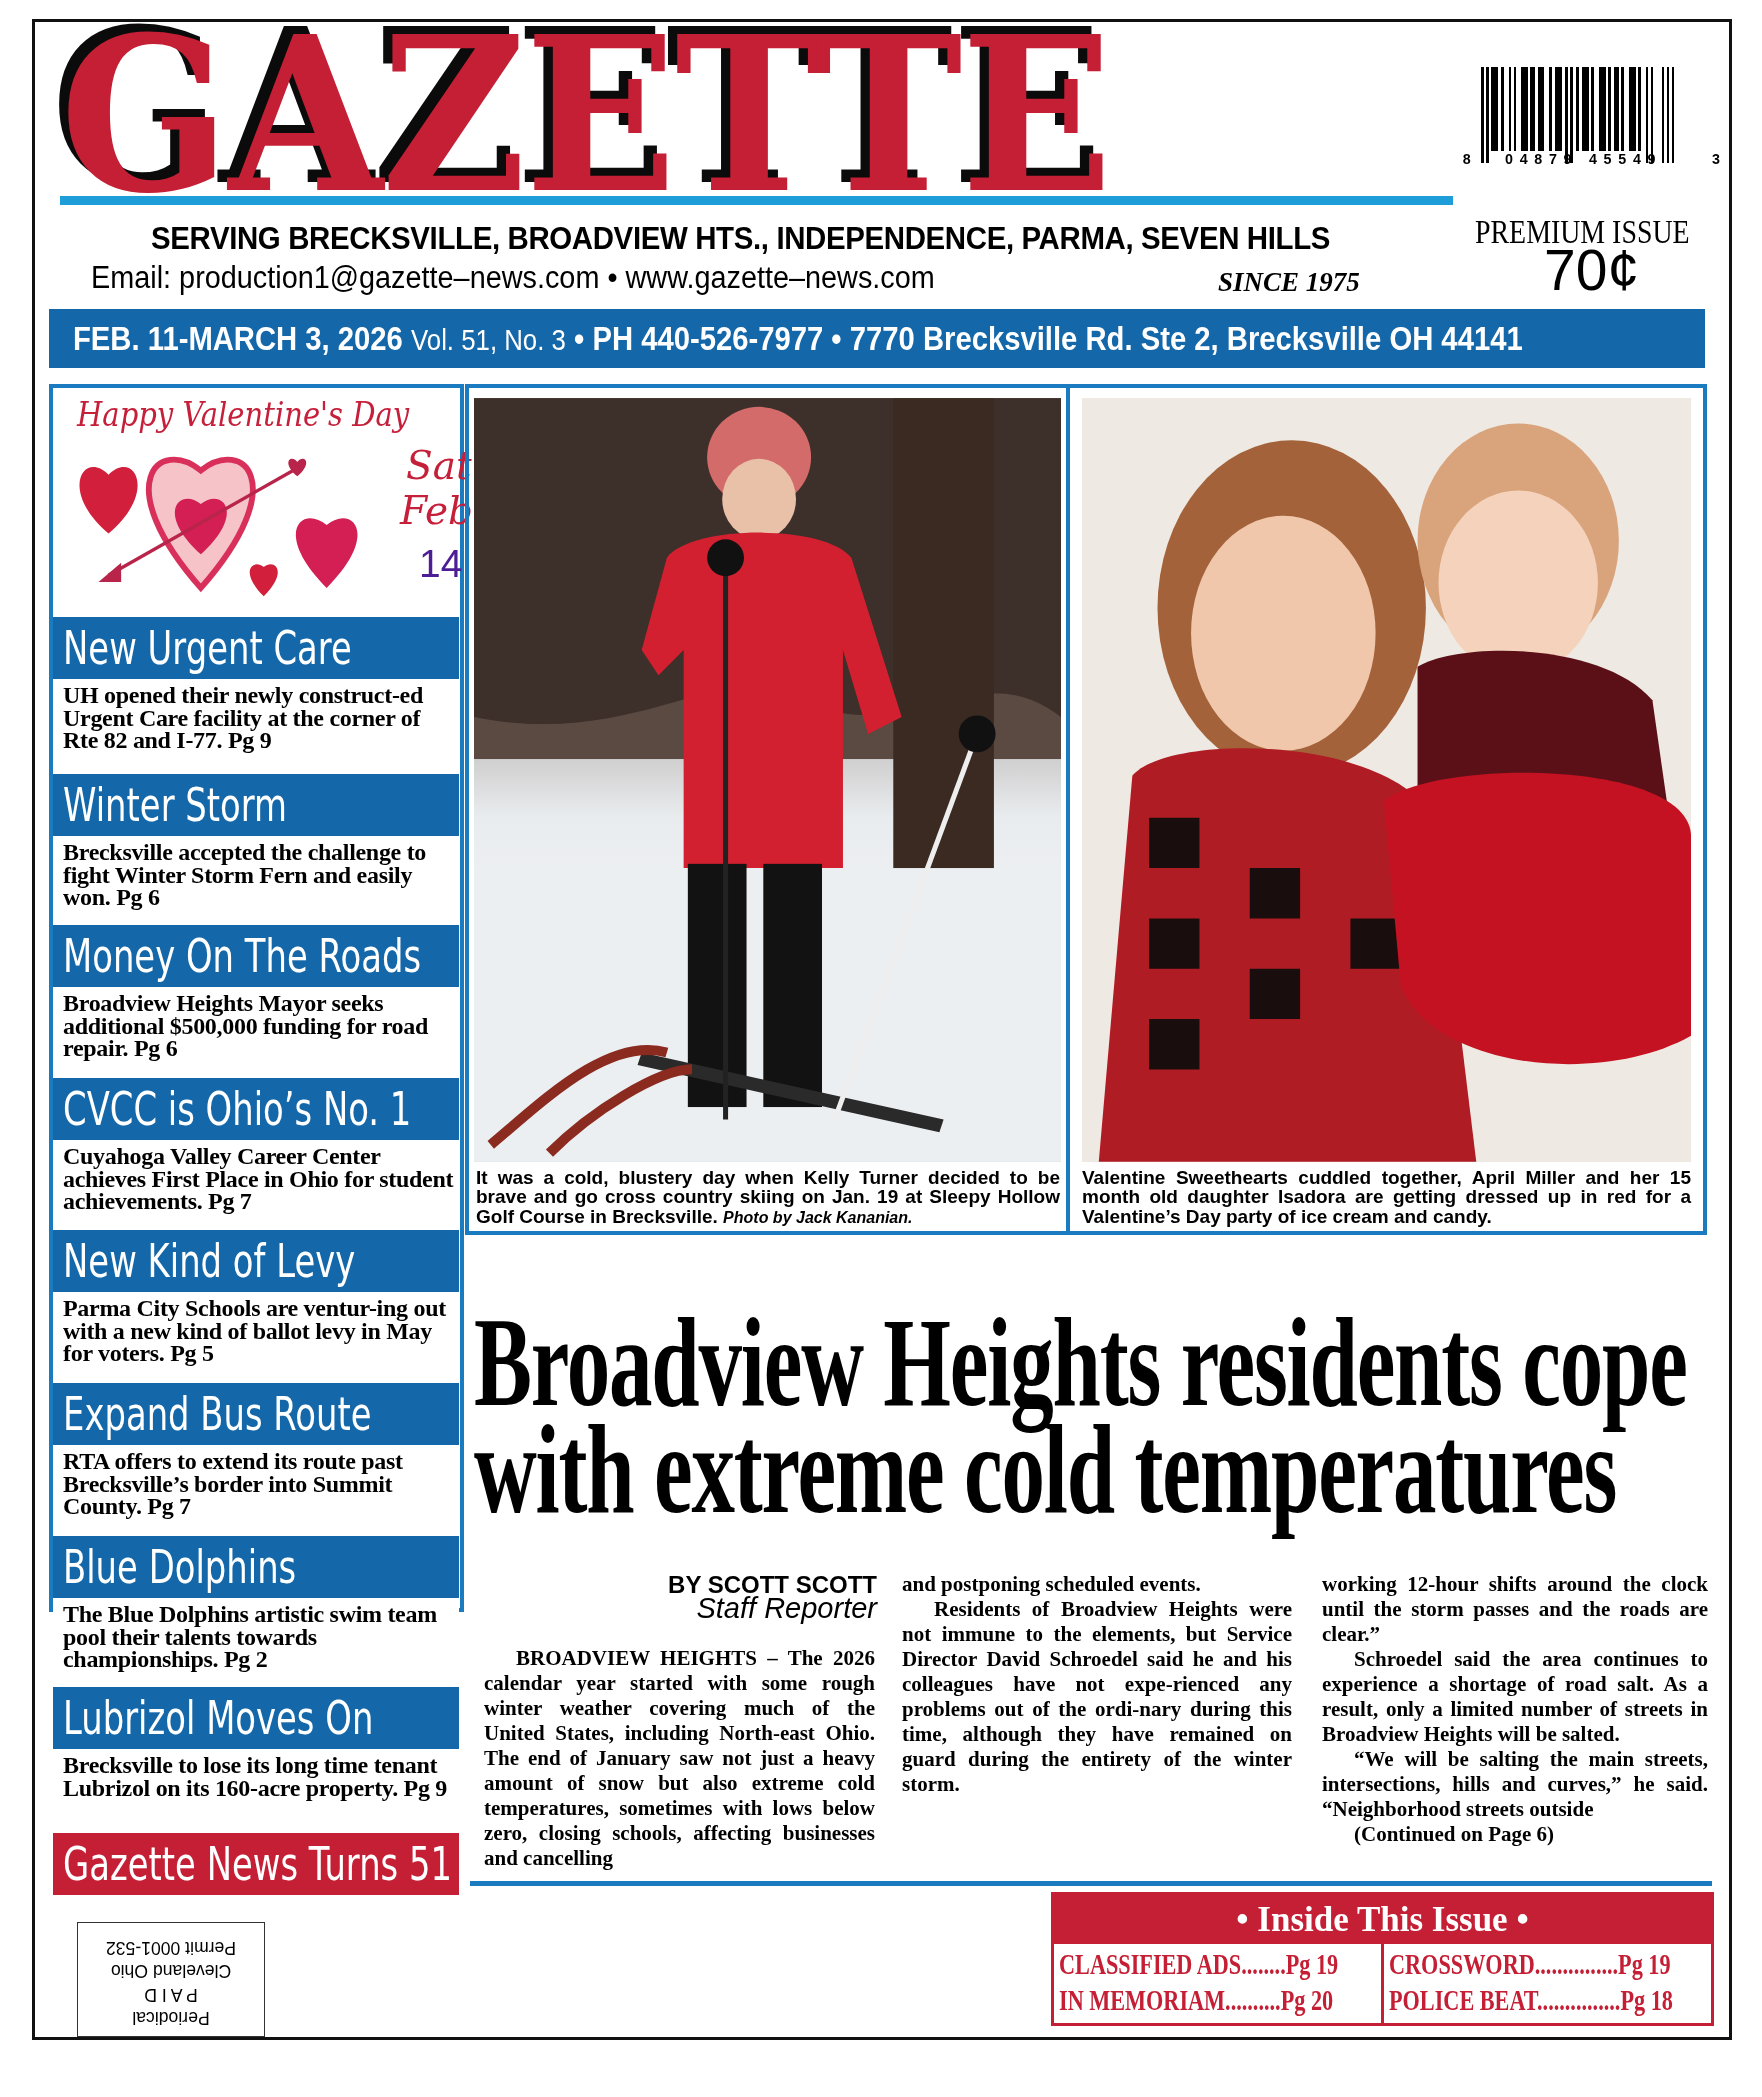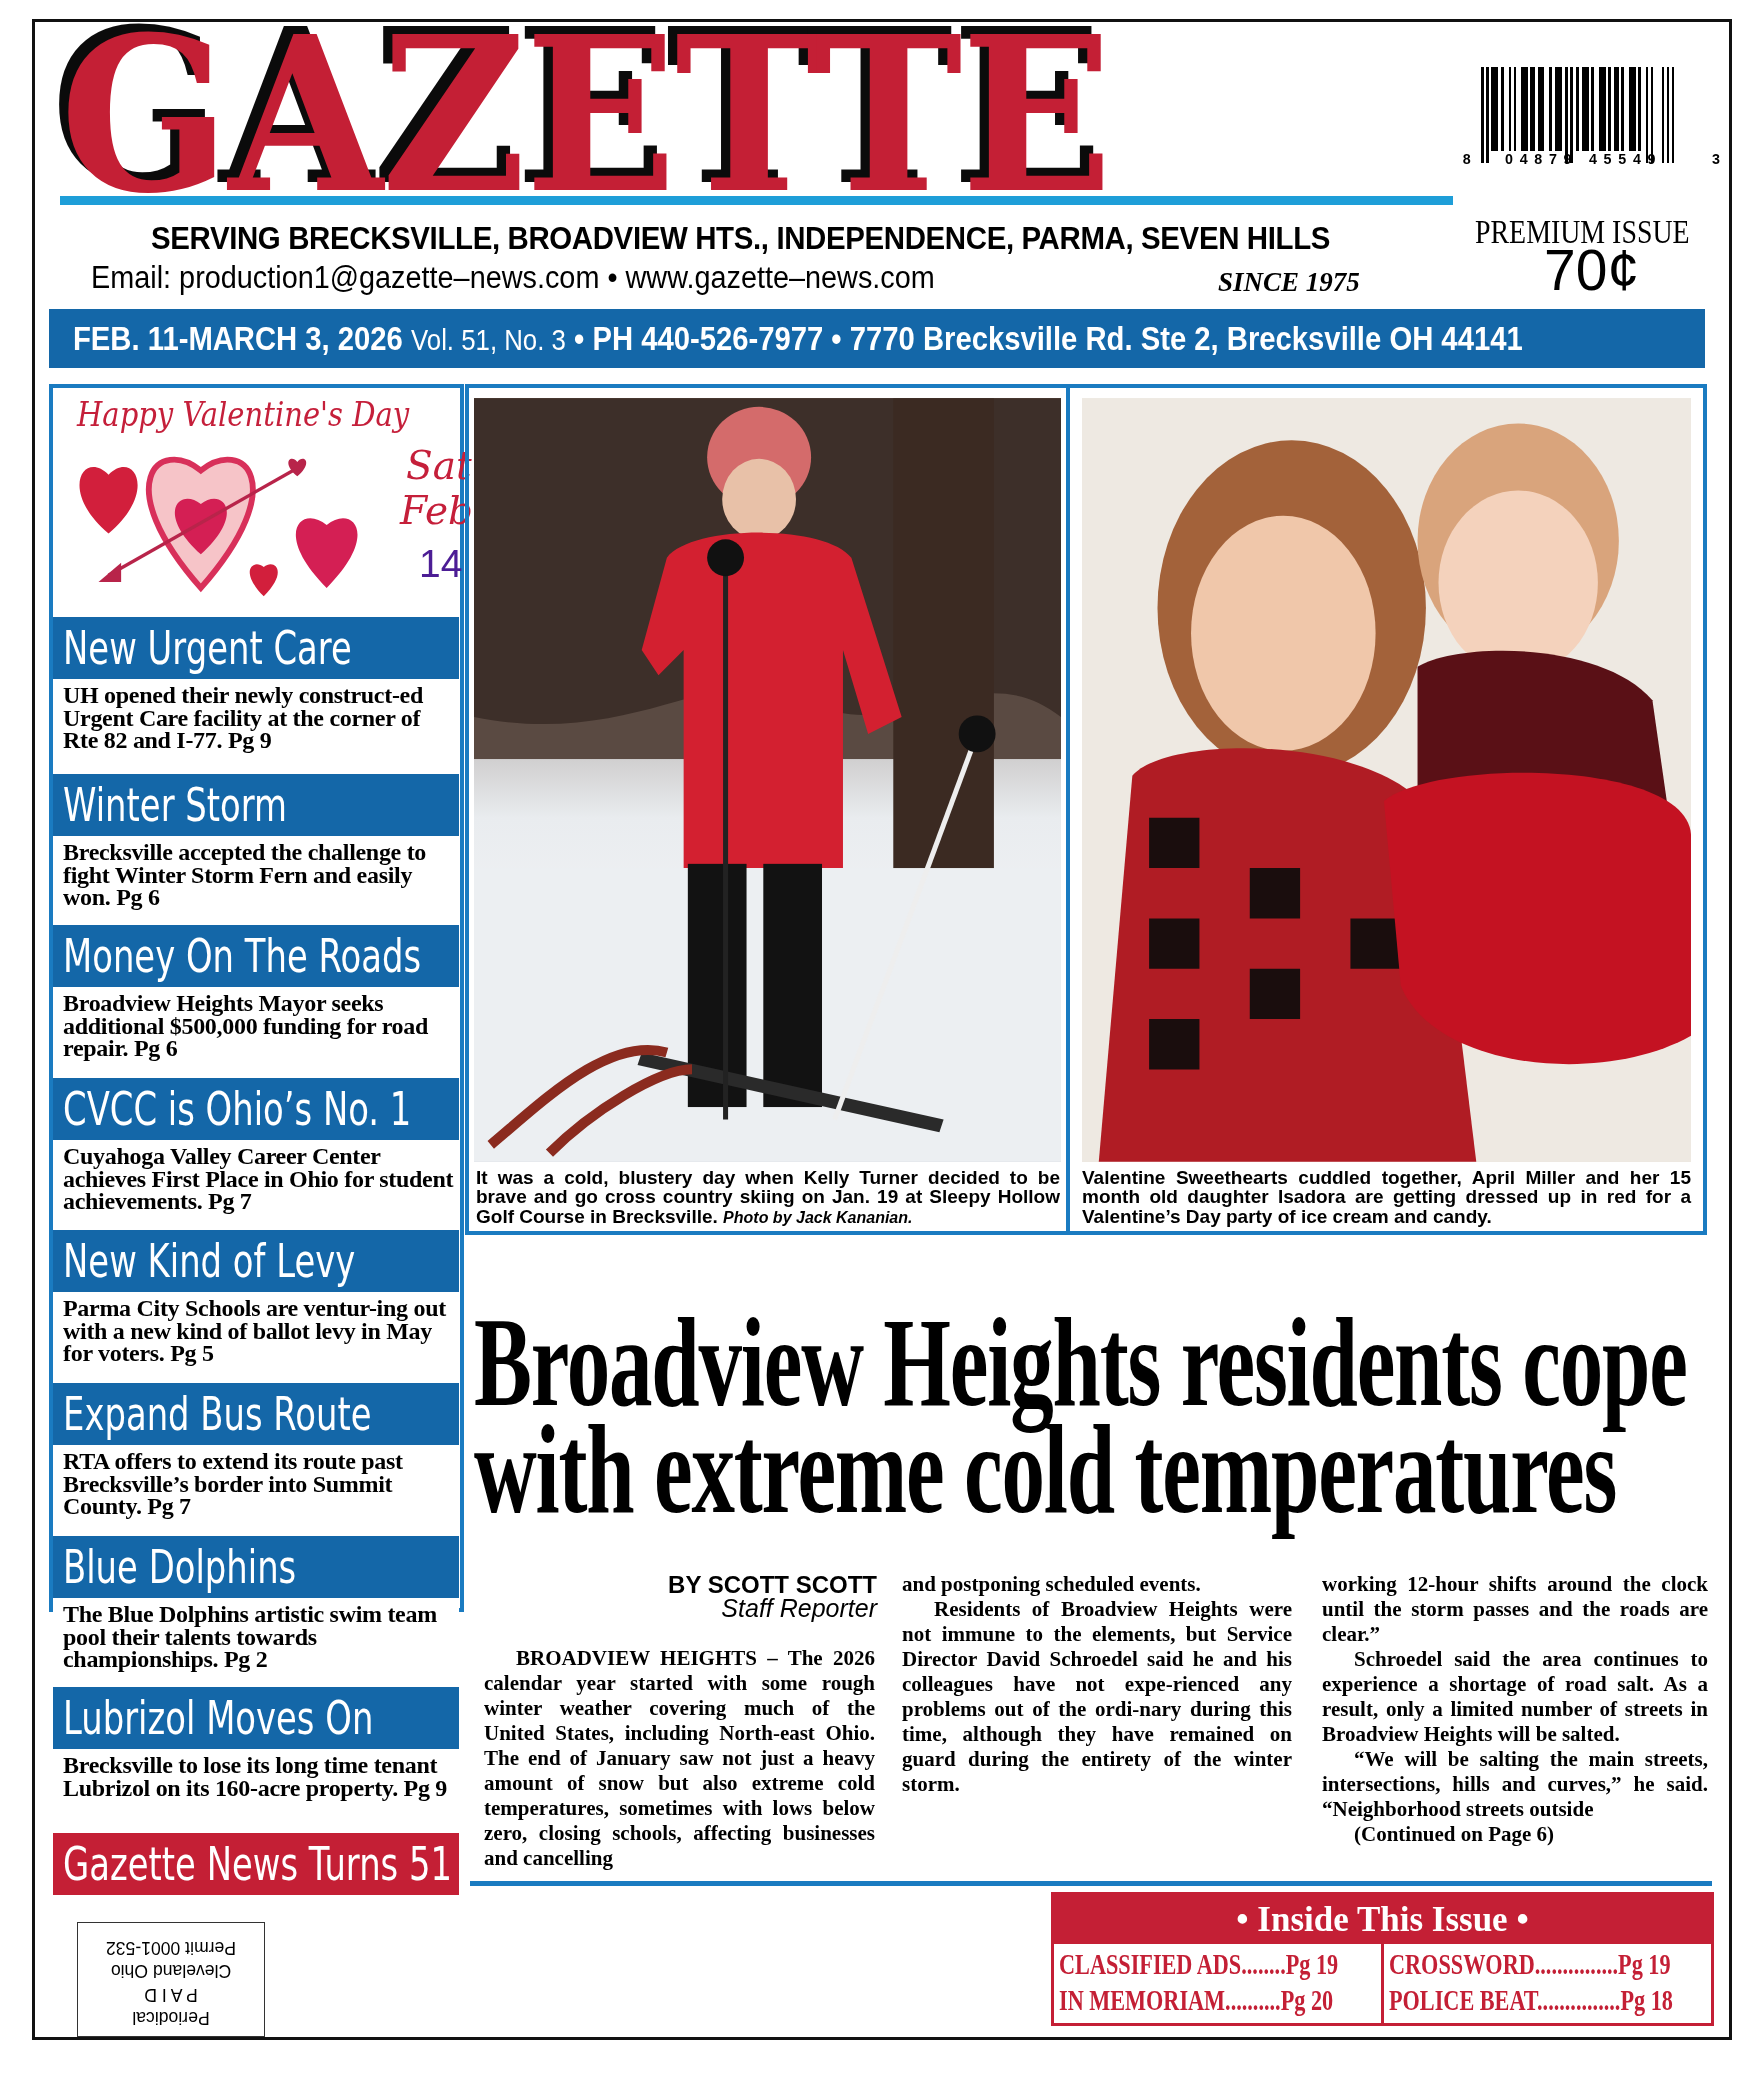--- a/index.html
+++ b/index.html
@@ -92,21 +92,21 @@
   
   .headline {
     position: absolute; left: 474px; top: 1309px; width: 1779px;
     font-family: "Liberation Serif", serif; font-weight: bold; font-size: 126px; line-height: 107px;
     transform: scaleX(0.69); transform-origin: left top; letter-spacing: -1.7px;
   }
 
   
   .byline { position: absolute; left: 537px; top: 1572px; width: 340px; text-align: right; font-family: "Liberation Sans", sans-serif; }
   .byline .name { font-weight: bold; font-size: 24px; line-height: 25px; }
-  .byline .role { font-style: italic; font-size: 25px; line-height: 23.5px; }
+  .byline .role { font-style: italic; font-size: 29px; line-height: 23.5px; }
   .col { position: absolute; font-family: "Liberation Serif", serif; font-weight: bold; font-size: 21px; line-height: 25px; text-align: justify; }
   .col p { text-indent: 32px; }
   .col p.noindent { text-indent: 0; }
   .col1 { left: 484px; top: 1646px; width: 391px; }
   .col2 { left: 902px; top: 1572px; width: 390px; }
   .col3 { left: 1322px; top: 1572px; width: 386px; }
   .continued { text-indent: 32px; }
 
   .bottom-rule { position: absolute; left: 470px; top: 1881px; width: 1242px; height: 5px; background: #1a7bc1; }
 

